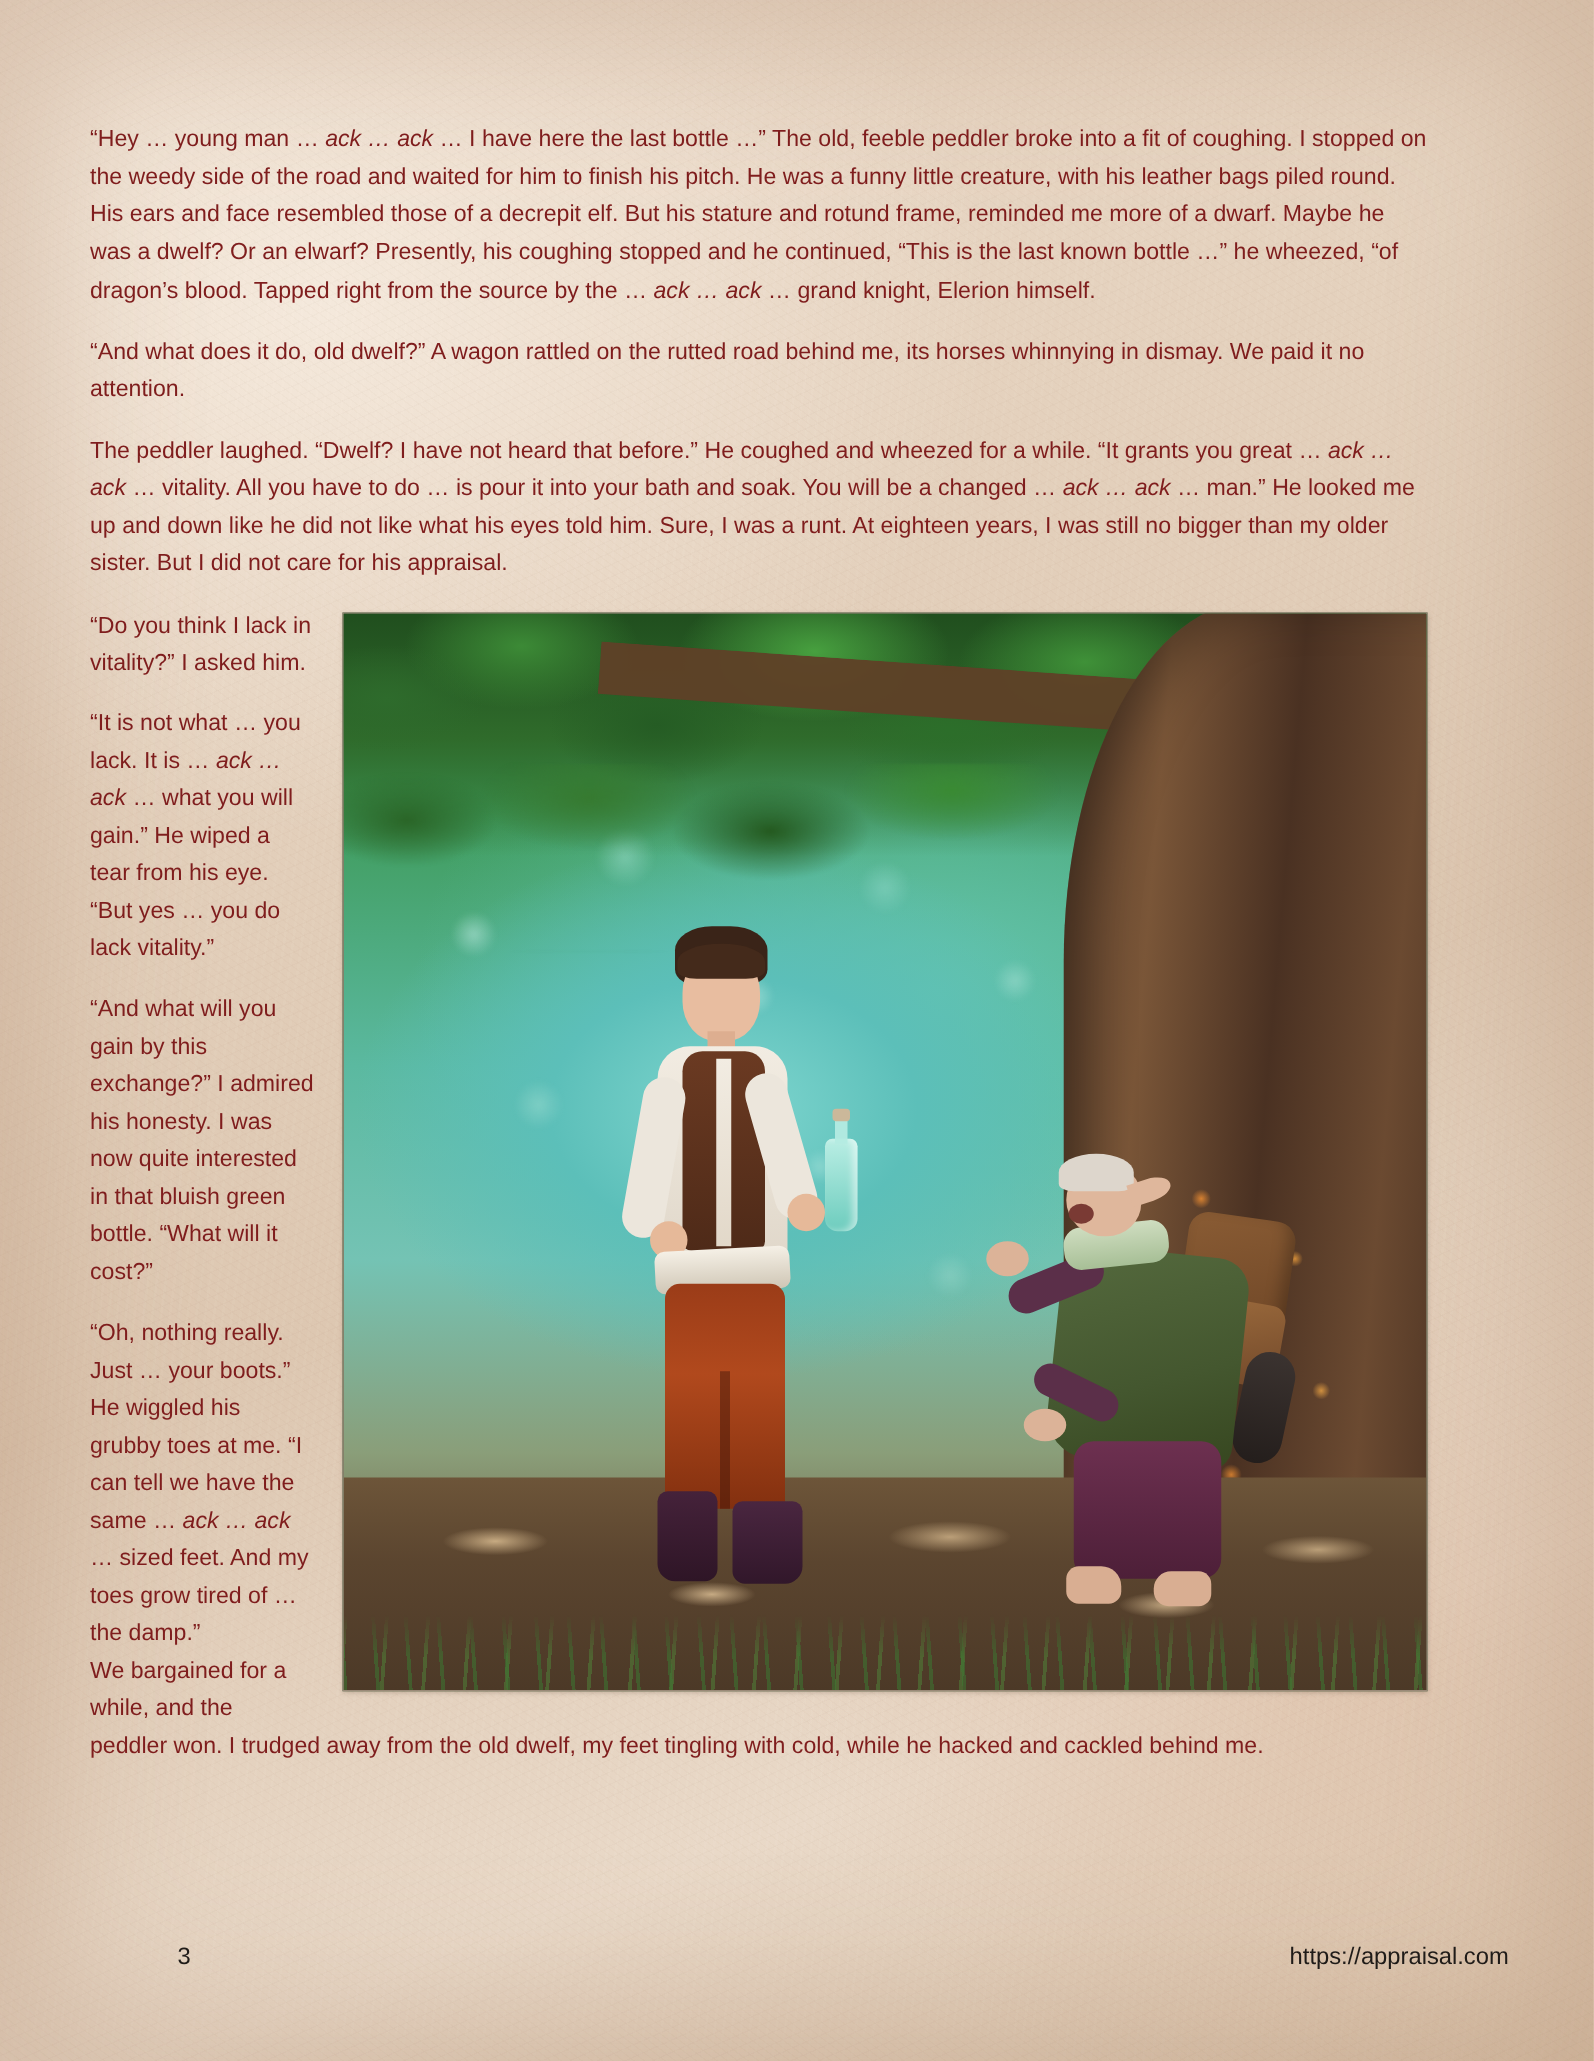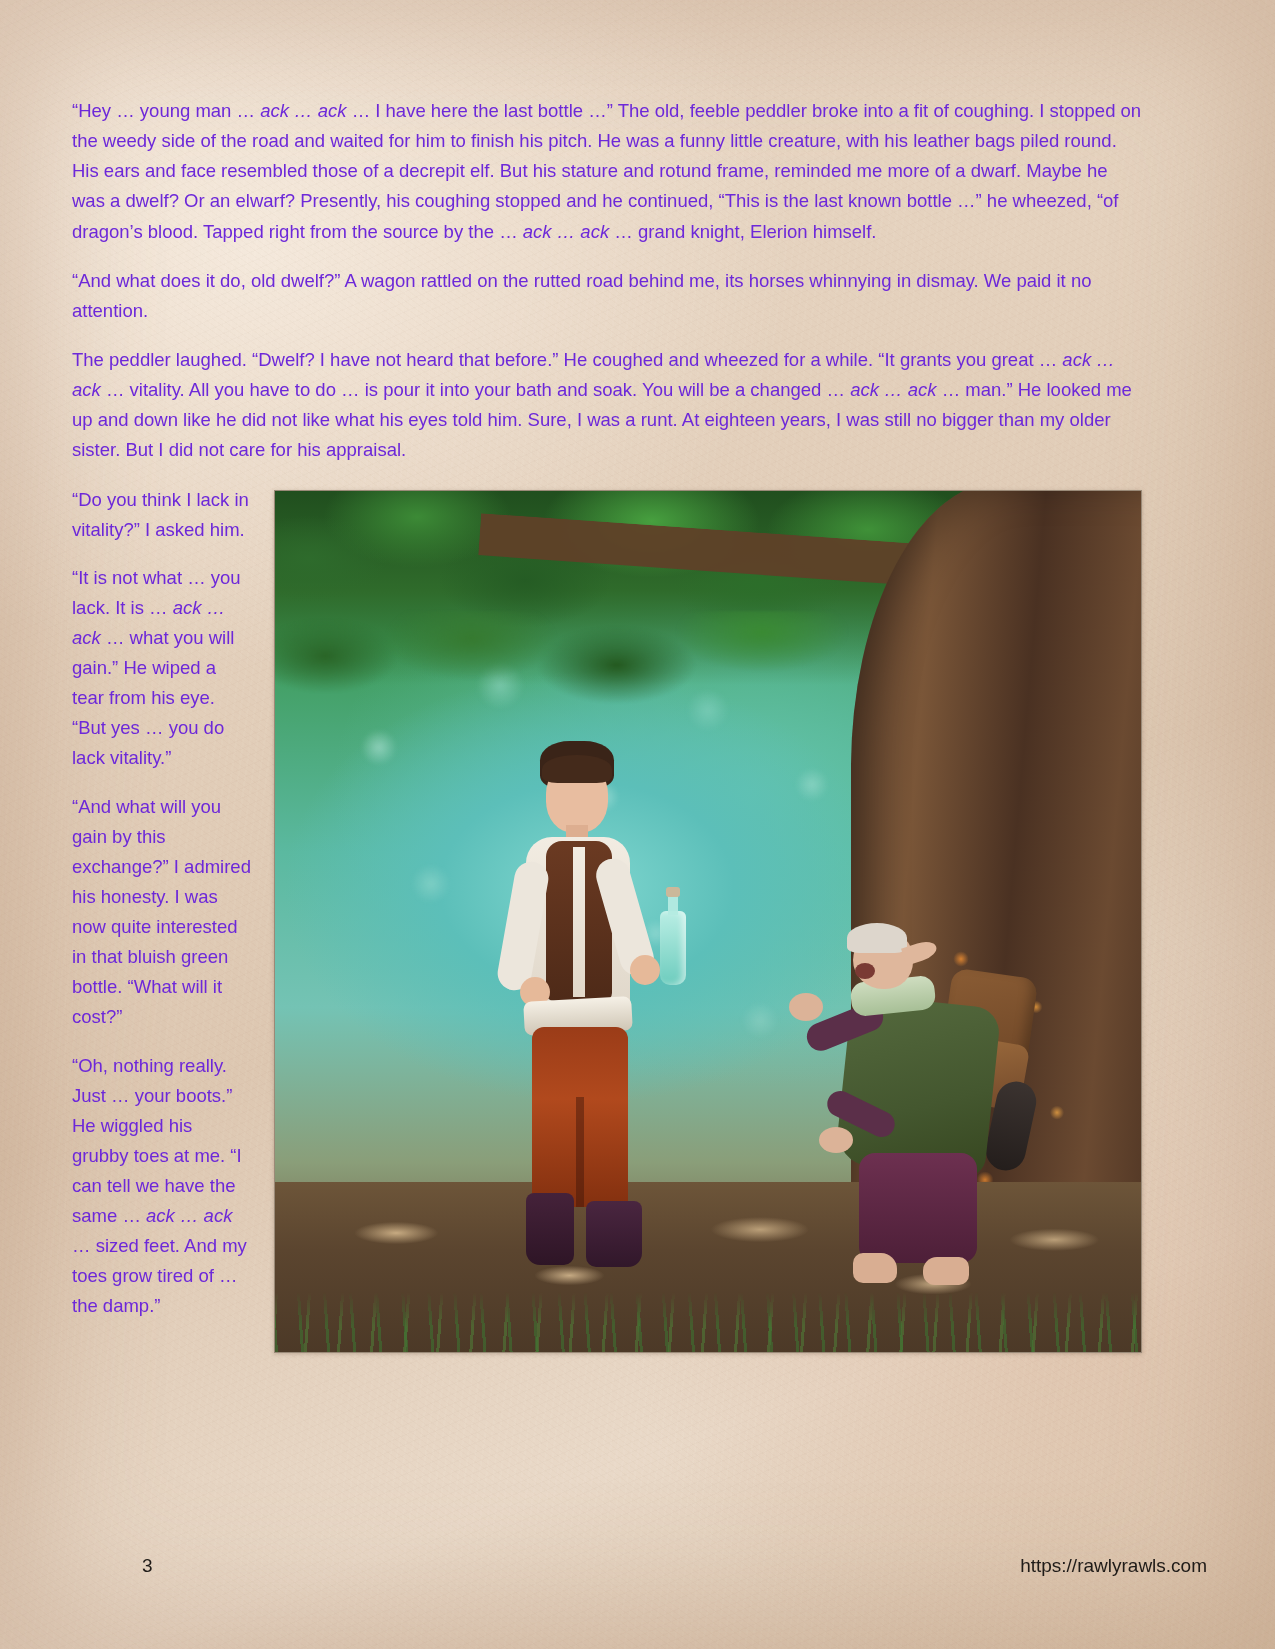--- a/index.html
+++ b/index.html
@@ -43,21 +43,21 @@
   .content {
     position: absolute;
     left: 72px;
     top: 96px;
     width: 1070px;
   }
 
   p.para {
     font-size: 18.5px;
     line-height: 1.63;
-    color: #6d28d9;
+    color: #7f1d1d;
     margin: 0 0 19px 0;
     text-align: left;
   }
   p.para:last-child { margin-bottom: 0; }
   .it { font-style: italic; }
 
   .flow {
     position: relative;
   }
 
@@ -311,19 +311,20 @@
         “It is not what … you lack. It is … <span class="it">ack … ack</span> … what you will gain.” He wiped a tear from his eye. “But yes … you do lack vitality.”
       </p>
 
       <p class="para">“And what will you gain by this exchange?” I admired his honesty. I was now quite interested in that bluish green bottle. “What will it cost?”</p>
 
       <p class="para">
         “Oh, nothing really. Just … your boots.” He wiggled his grubby toes at me. “I can tell we have the same … <span class="it">ack … ack</span> … sized feet. And my toes grow tired of … the damp.”
       </p>
     </div>
 
+    <p class="para">We bargained for a while, and the peddler won. I trudged away from the old dwelf, my feet tingling with cold, while he hacked and cackled behind me.</p>
   </div>
 </div>
 
 <div class="footer">
   <div class="page-number">3</div>
-  <div class="site-url">https://rawlyrawls.com</div>
+  <div class="site-url">https://appraisal.com</div>
 </div>
 
 </body></html>

